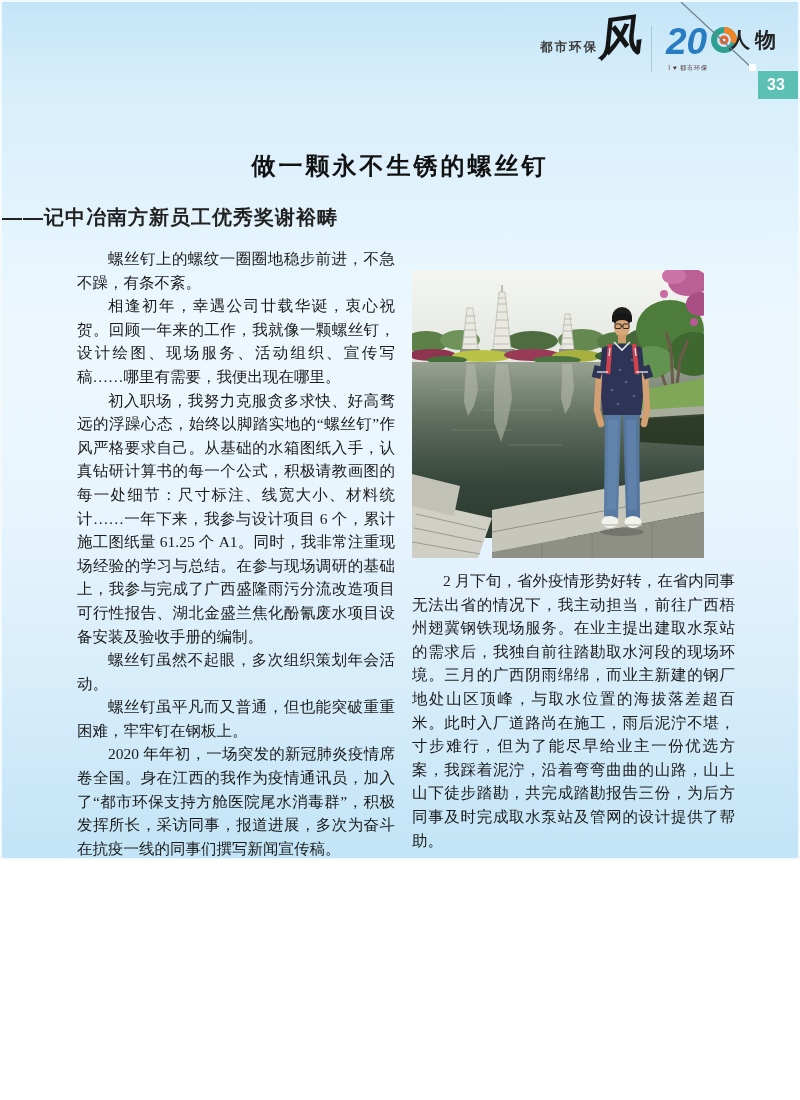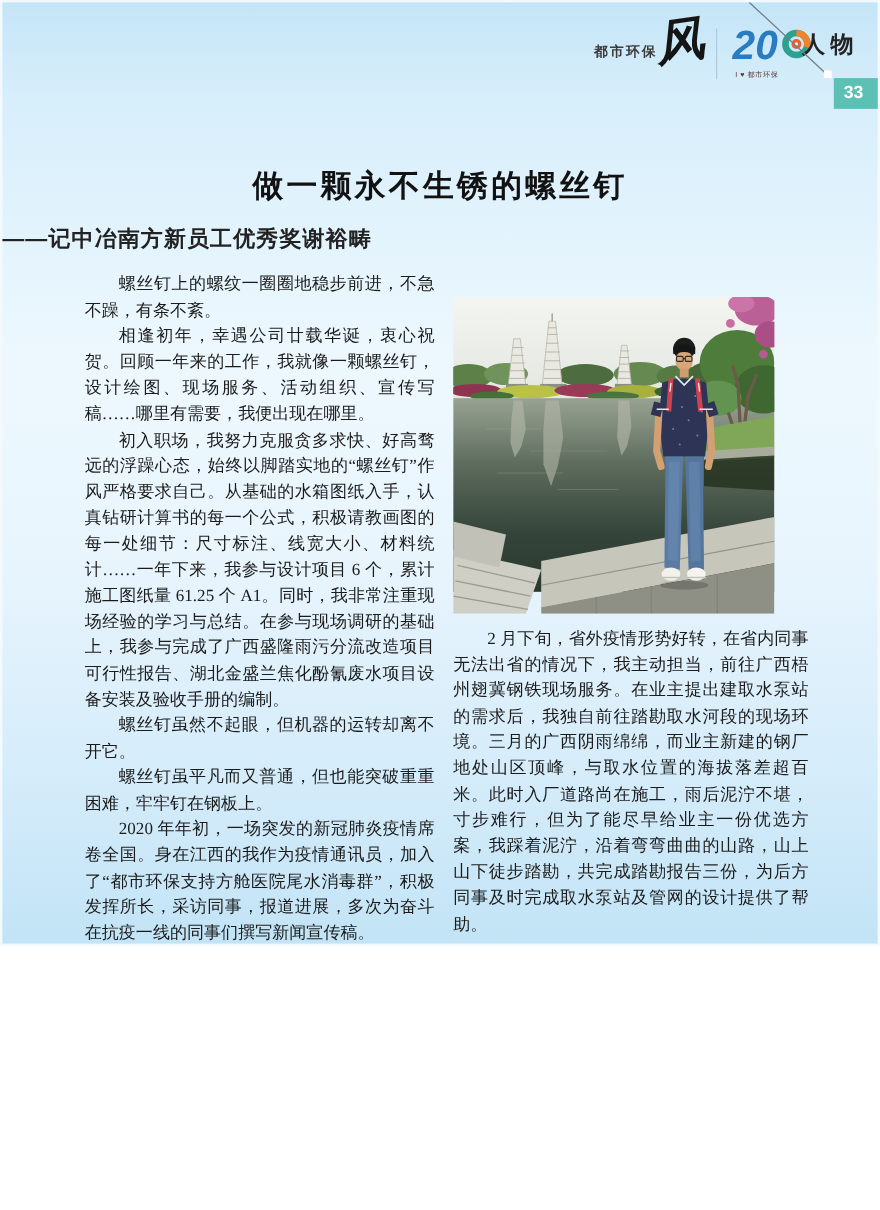--- a/index.html
+++ b/index.html
@@ -22,21 +22,21 @@
     margin-top:2px;letter-spacing:.5px;}
   .anniv-tagline .hrt{color:#e03030;}
   .hdr-section{position:absolute;left:727px;top:24px;font-family:"Liberation Sans","DejaVu Sans",sans-serif;
     font-size:21px;font-weight:800;letter-spacing:5px;color:#232323;}
   .pagenum-line{position:absolute;left:0;top:0;pointer-events:none;}
   .pagenum-square{position:absolute;left:747px;top:62px;width:7px;height:7px;background:#ffffff;}
   .pagenum-box{position:absolute;left:756px;top:69px;width:44px;height:28px;background:#5cc0b5;
     color:#fff;font-family:"Liberation Sans","DejaVu Sans",sans-serif;font-size:16px;font-weight:700;
     line-height:28px;padding-left:9px;box-sizing:border-box;}
   .title{position:absolute;left:0;top:148px;width:100%;text-align:center;margin:0;
-    font-family:"Liberation Sans","DejaVu Sans",sans-serif;font-size:28px;font-weight:900;
+    font-family:"Liberation Sans","DejaVu Sans",sans-serif;font-size:24px;font-weight:900;
     letter-spacing:3px;color:#121212;}
   .subtitle{position:absolute;left:0;top:202px;width:100%;text-align:left;margin:0;
     font-family:"Liberation Sans","DejaVu Sans",sans-serif;font-size:20px;font-weight:600;
     letter-spacing:1px;color:#222;}
   .col{position:absolute;}
   .col-left{left:75px;top:245px;width:318px;}
   .col-right{left:410px;top:268px;width:323px;}
   .col p{margin:0;font-size:15.5px;line-height:23.6px;text-indent:2em;text-align:justify;
     text-justify:inter-ideograph;color:#1b1b1b;}
   .photo{margin:0 0 11px 0;width:292px;height:288px;display:block;}
@@ -76,21 +76,21 @@
   <div class="pagenum-square"></div>
   <div class="pagenum-box">33</div>
 
   <h1 class="title">做一颗永不生锈的螺丝钉</h1>
   <h2 class="subtitle">——记中冶南方新员工优秀奖谢裕畴</h2>
 
   <div class="col col-left">
     <p>螺丝钉上的螺纹一圈圈地稳步前进，不急不躁，有条不紊。</p>
     <p>相逢初年，幸遇公司廿载华诞，衷心祝贺。回顾一年来的工作，我就像一颗螺丝钉，设计绘图、现场服务、活动组织、宣传写稿……哪里有需要，我便出现在哪里。</p>
     <p>初入职场，我努力克服贪多求快、好高骛远的浮躁心态，始终以脚踏实地的“螺丝钉”作风严格要求自己。从基础的水箱图纸入手，认真钻研计算书的每一个公式，积极请教画图的每一处细节：尺寸标注、线宽大小、材料统计……一年下来，我参与设计项目 6 个，累计施工图纸量 61.25 个 A1。同时，我非常注重现场经验的学习与总结。在参与现场调研的基础上，我参与完成了广西盛隆雨污分流改造项目可行性报告、湖北金盛兰焦化酚氰废水项目设备安装及验收手册的编制。</p>
-    <p>螺丝钉虽然不起眼，但机器的运转却离不开它。</p>
+    <p>螺丝钉虽然不起眼，多次组织策划年会活动。</p>
     <p>螺丝钉虽平凡而又普通，但也能突破重重困难，牢牢钉在钢板上。</p>
     <p>2020 年年初，一场突发的新冠肺炎疫情席卷全国。身在江西的我作为疫情通讯员，加入了“都市环保支持方舱医院尾水消毒群”，积极发挥所长，采访同事，报道进展，多次为奋斗在抗疫一线的同事们撰写新闻宣传稿。</p>
   </div>
 
   <div class="col col-right">
     <figure class="photo">
       <svg width="292" height="288" viewBox="0 0 292 288">
         <defs>
           <linearGradient id="sky" x1="0" y1="0" x2="0" y2="1">
             <stop offset="0" stop-color="#f4f5f0"></stop>

